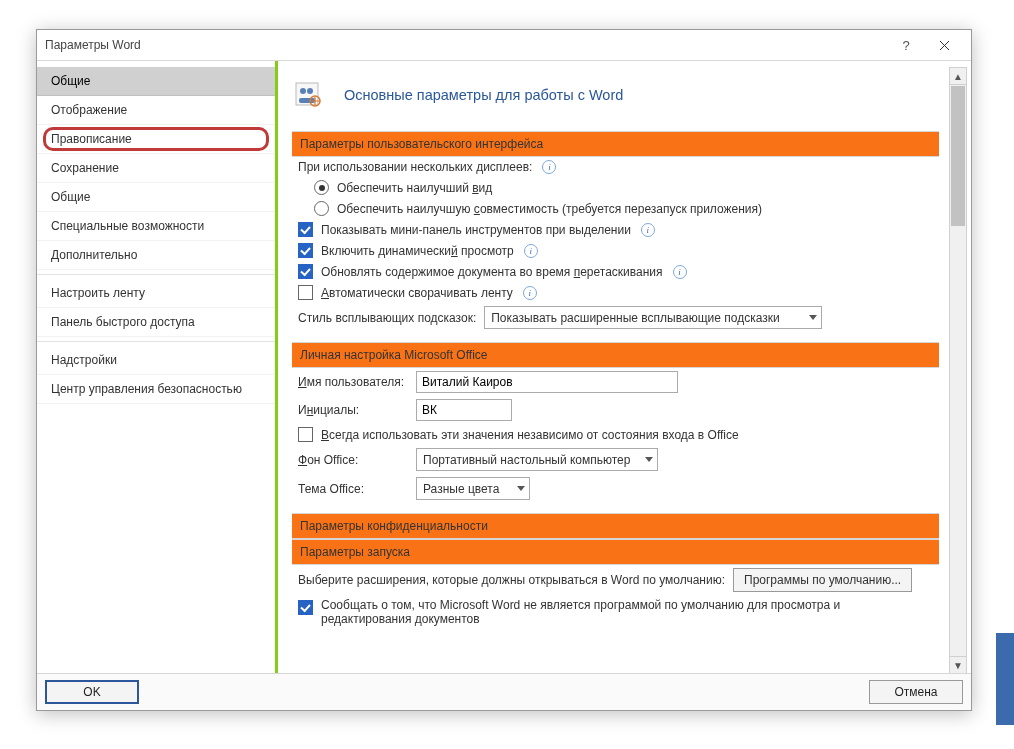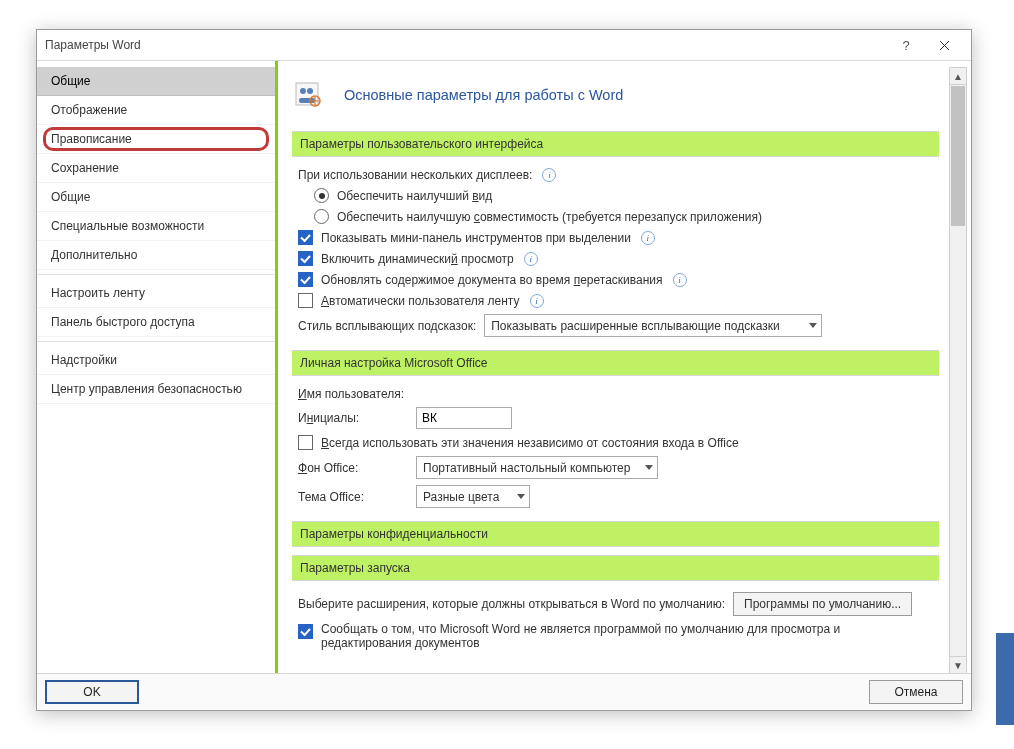--- a/index.html
+++ b/index.html
@@ -17,21 +17,21 @@
   .content-wrap{flex:1;position:relative}
   .scroll{position:absolute;top:6px;bottom:1px;right:4px;width:16px;background:#f0f0f0;border:1px solid #d0d0d0}
   .scroll .u,.scroll .d{position:absolute;left:0;right:0;height:16px;display:flex;align-items:center;justify-content:center;color:#555;font-size:10px}
   .scroll .u{top:0;border-bottom:1px solid #d0d0d0}
   .scroll .d{bottom:0;border-top:1px solid #d0d0d0}
   .scroll .th{position:absolute;left:1px;right:1px;top:18px;height:140px;background:#c2c2c2}
   .content{position:absolute;left:0;right:22px;top:6px;bottom:1px;overflow:hidden;padding:0 10px 0 14px}
   .header{display:flex;align-items:center;gap:10px;padding:8px 2px 16px 2px}
   .header .icon{width:28px;height:28px}
   .header h1{font-size:14.5px;font-weight:400;color:#2a579a;margin:12px}
-  .section-head{background:#bef264;border-top:1px solid #d6d6d6;border-bottom:1px solid #d6d6d6;padding:5px 8px;font-size:12px;color:#333;margin-bottom:8px}
+  .section-head{background:#f97316;border-top:1px solid #d6d6d6;border-bottom:1px solid #d6d6d6;padding:5px 8px;font-size:12px;color:#333;}
   .section-body{padding:0 6px 10px 6px}
   .field-row{display:flex;align-items:center;gap:8px;padding:3px 0;font-size:12px;color:#333}
   .label{white-space:nowrap}
   .indent{padding-left:16px}
   .radio,.check{width:13px;height:13px;border:1px solid #666;background:#fff;display:inline-flex;align-items:center;justify-content:center;flex-shrink:0}
   .radio{border-radius:50%}
   .radio.checked::after{content:"";width:6px;height:6px;border-radius:50%;background:#333}
   .check.checked{background:#2663c4;border-color:#2663c4}
   .check.checked::after{content:"";width:7px;height:4px;border-left:2px solid #fff;border-bottom:2px solid #fff;transform:rotate(-48deg);margin-top:-2px}
   .info{width:12px;height:12px;border:1px solid #7fa8d9;border-radius:50%;color:#3a72b9;font-size:9px;display:inline-flex;align-items:center;justify-content:center;font-style:italic;font-family:Georgia,serif;margin-left:2px}
@@ -115,36 +115,37 @@
             <span><span>Включить динамически</span><span class="u-letter">й</span><span> просмотр</span></span>
             <span class="info">i</span>
           </div>
           <div class="field-row">
             <span class="check checked"></span>
             <span><span>Обновлять содержимое документа во время </span><span class="u-letter">п</span><span>еретаскивания</span></span>
             <span class="info">i</span>
           </div>
           <div class="field-row">
             <span class="check"></span>
-            <span><span class="u-letter">А</span><span>втоматически пользователя ленту</span></span>
+            <span><span class="u-letter">А</span><span>втоматически сворачивать ленту</span></span>
             <span class="info">i</span>
           </div>
           <div class="field-row">
             <span class="label">Стиль всплывающих подсказок:</span>
             <div class="combo" style="width:326px">
                 <span>Показывать расширенные всплывающие подсказки</span>
                 <span class="tri"></span>
               </div>
           </div>
         </div>
 
         <div class="section-head">Личная настройка Microsoft Office</div>
         <div class="section-body">
           <div class="field-row">
             <span class="label" style="width:110px"><span class="u-letter">И</span><span>мя пользователя:</span></span>
+            <input type="text" style="width: 250px;" value="Виталий Каиров">
           </div>
           <div class="field-row">
             <span class="label" style="width:110px"><span>И</span><span class="u-letter">н</span><span>ициалы:</span></span>
             <input type="text" style="width: 84px;" value="ВК">
           </div>
           <div class="field-row">
             <span class="check"></span>
             <span><span class="u-letter">В</span><span>сегда использовать эти значения независимо от состояния входа в Office</span></span>
           </div>
           <div class="field-row">

